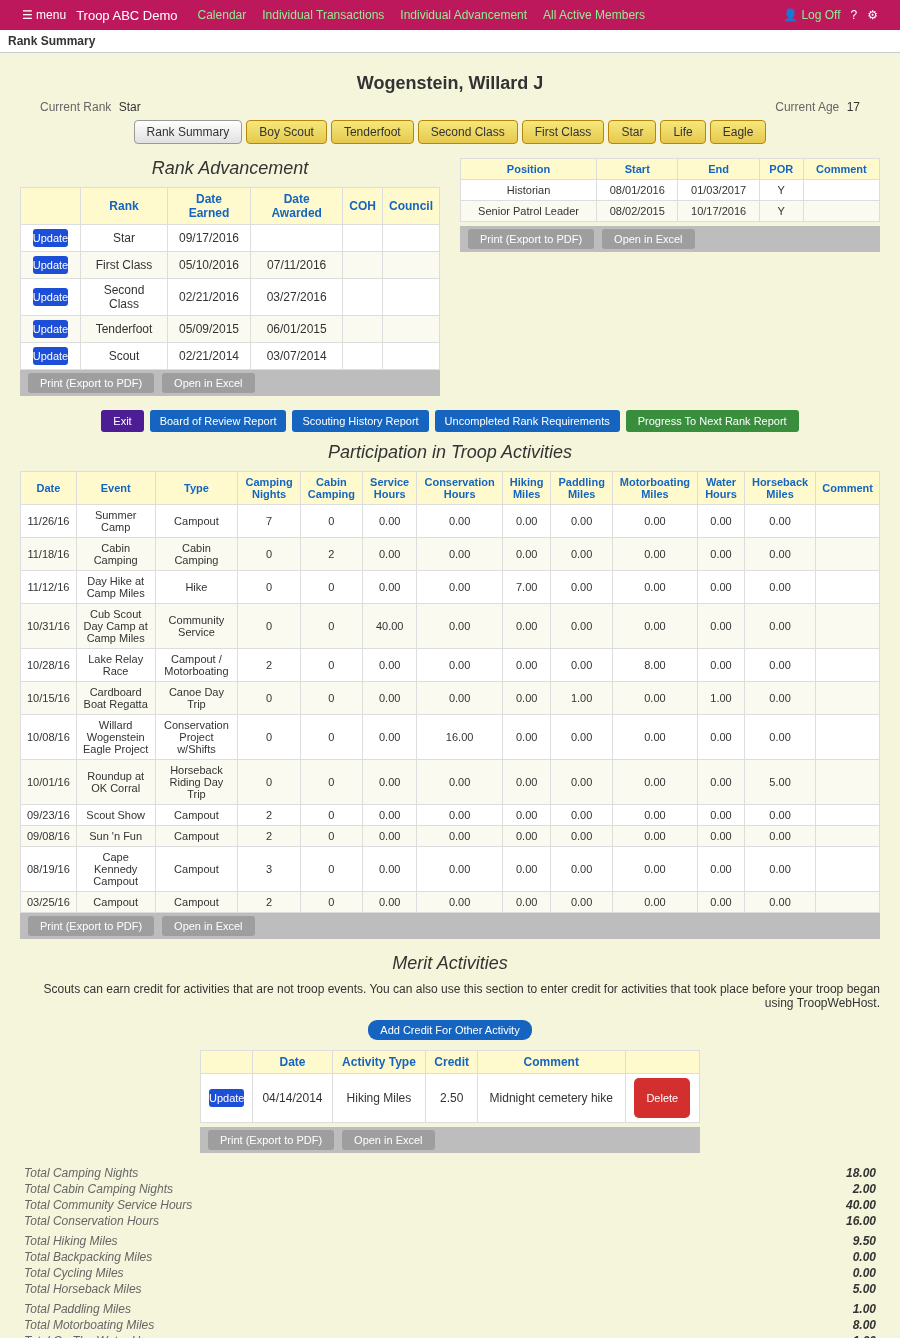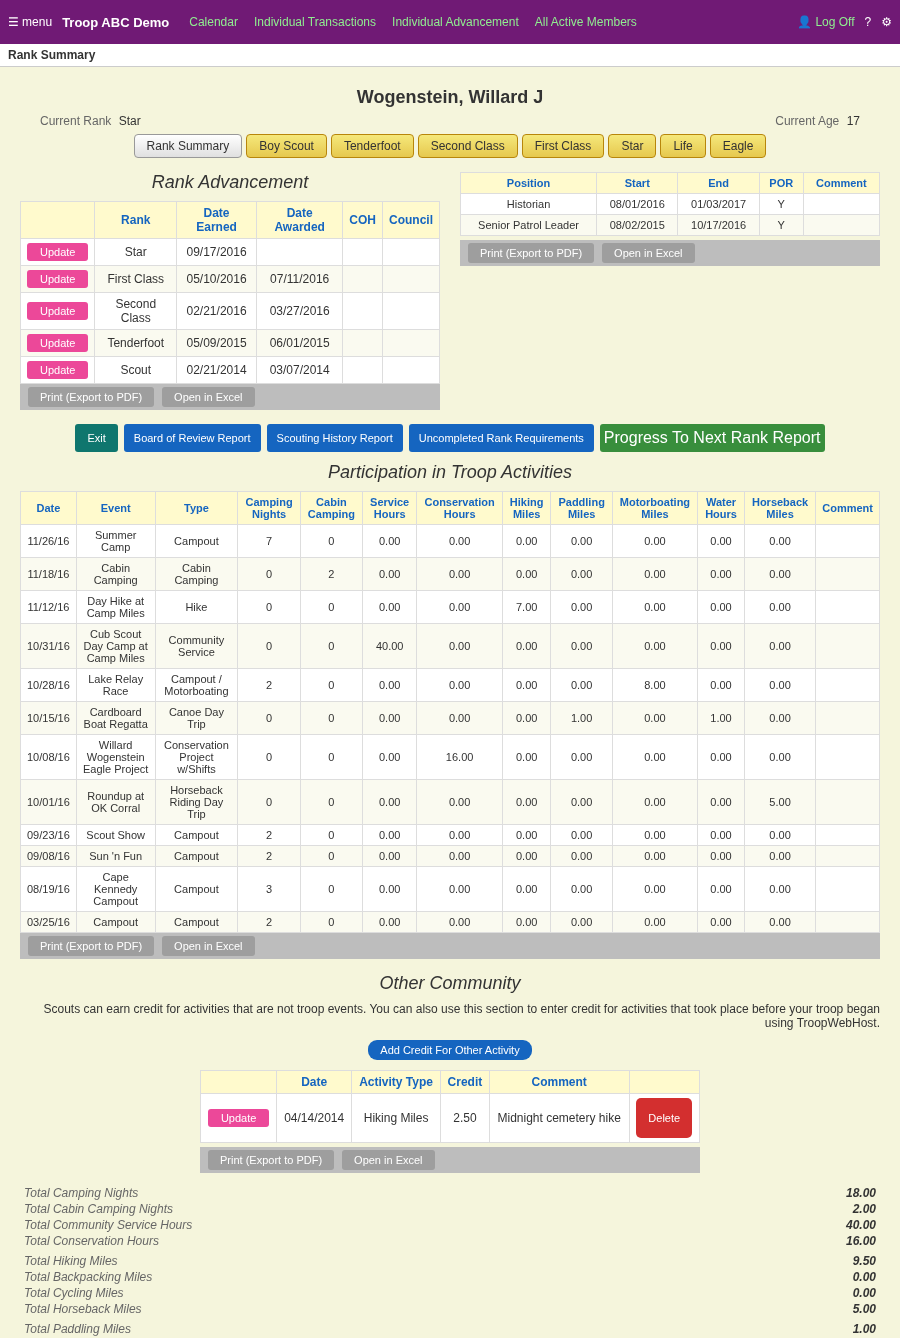--- a/index.html
+++ b/index.html
@@ -1,21 +1,21 @@
 <!DOCTYPE html>
 <html><head>
   <meta charset="utf-8">
   <style>
     * { box-sizing: border-box; margin: 0; padding: 0; }
     body { font-family: Arial, sans-serif; font-size: 12px; background: #f5f5dc; color: #333; width: 900px; }
 
     
-    .top-nav { background: #701a75; color: #fff; display: flex; align-items: center; padding: 4px 8px; height: 44px; }
+    .top-nav { background: #be185d; color: #fff; display: flex; align-items: center; padding: 4px 22px; height: 30px; }
     .top-nav .menu-btn { color: #fff; font-size: 12px; margin-right: 10px; cursor: pointer; }
-    .top-nav .app-title { color: #fff; font-weight: bold; font-size: 13px; margin-right: 20px; }
+    .top-nav .app-title { color: #fff; font-weight: normal; font-size: 13px; margin-right: 20px; }
     .top-nav .nav-links { display: flex; gap: 16px; flex: 1; }
     .top-nav .nav-links a { color: #90ee90; font-size: 12px; text-decoration: none; cursor: pointer; }
     .top-nav .right-actions { display: flex; align-items: center; gap: 10px; }
     .top-nav .logout-btn { color: #90ee90; font-size: 12px; cursor: pointer; }
     .top-nav .help-btn, .top-nav .settings-btn { color: #fff; font-size: 12px; cursor: pointer; }
 
     
     .page-title-bar { background: #fff; padding: 4px 8px; font-size: 12px; font-weight: bold; border-bottom: 1px solid #ccc; }
 
     
@@ -41,32 +41,32 @@
 
     .section-title { font-size: 18px; font-style: italic; text-align: center; margin-bottom: 8px; color: #333; }
 
     
     table { width: 100%; border-collapse: collapse; font-size: 12px; }
     table th { background: #fffacd; color: #1565c0; padding: 4px 6px; border: 1px solid #ddd; text-align: center; }
     table td { padding: 4px 6px; border: 1px solid #ddd; text-align: center; }
     table tr:nth-child(even) td { background: #fafaf0; }
     table tr:nth-child(odd) td { background: #fff; }
 
-    .btn-update { background: #ec4899; color: #fff; border: none; padding: 3px 13px; border-radius: 3px; cursor: pointer; font-size: 11px; }
+    .btn-update { background: #1d4ed8; color: #fff; border: none; padding: 3px 0; border-radius: 3px; cursor: pointer; font-size: 11px; }
     .btn-gray { background: #9e9e9e; color: #fff; border: none; padding: 4px 12px; border-radius: 3px; cursor: pointer; font-size: 11px; }
     .btn-blue { background: #1565c0; color: #fff; border: none; padding: 4px 12px; border-radius: 9px; cursor: pointer; font-size: 11px; }
     .btn-red { background: #d32f2f; color: #fff; border: none; padding: 14px 12px; border-radius: 5px; cursor: pointer; font-size: 11px; }
 
     .export-row { background: #bdbdbd; padding: 3px 8px; display: flex; gap: 8px; align-items: center; }
 
     
     .action-row { display: flex; gap: 6px; justify-content: center; margin: 10px 0; flex-wrap: wrap; }
-    .btn-exit { background: #0f766e; color: #fff; border: none; padding: 5px 12px; border-radius: 3px; cursor: pointer; font-size: 11px; }
+    .btn-exit { background: #4c1d95; color: #fff; border: none; padding: 5px 12px; border-radius: 3px; cursor: pointer; font-size: 11px; }
     .btn-action { background: #1565c0; color: #fff; border: none; padding: 5px 10px; border-radius: 3px; cursor: pointer; font-size: 11px; }
-    .btn-action-green { background: #388e3c; color: #fff; border: none; padding: 5px 4px; border-radius: 3px; cursor: pointer; font-size: 16px; }
+    .btn-action-green { background: #388e3c; color: #fff; border: none; padding: 5px 12px; border-radius: 3px; cursor: pointer; font-size: 11px; }
 
     
     .participation-section { margin-bottom: 10px; }
     .participation-table th { font-size: 11px; }
     .participation-table td { font-size: 11px; }
 
     
     .other-activities { margin-top: 14px; }
     .other-activities-desc { text-align: right; font-size: 12px; margin-bottom: 10px; color: #333; }
     .add-credit-row { text-align: center; margin-bottom: 10px; }
@@ -455,21 +455,21 @@
           </tbody>
       </table>
     </div>
     <div class="export-row">
       <button class="btn-gray">Print (Export to PDF)</button>
       <button class="btn-gray">Open in Excel</button>
     </div>
   </div>
 
   <div class="other-activities">
-    <div class="section-title">Other Community</div>
+    <div class="section-title">Merit Activities</div>
     <div class="other-activities-desc">Scouts can earn credit for activities that are not troop events.  You can also use this section to enter credit for activities that took place before your troop began using TroopWebHost.</div>
     <div class="add-credit-row">
       <button class="btn-blue">Add Credit For Other Activity</button>
     </div>
     <div class="other-table-wrapper">
       <table>
         <thead>
           <tr>
             <th></th>
             <th>Date</th>

